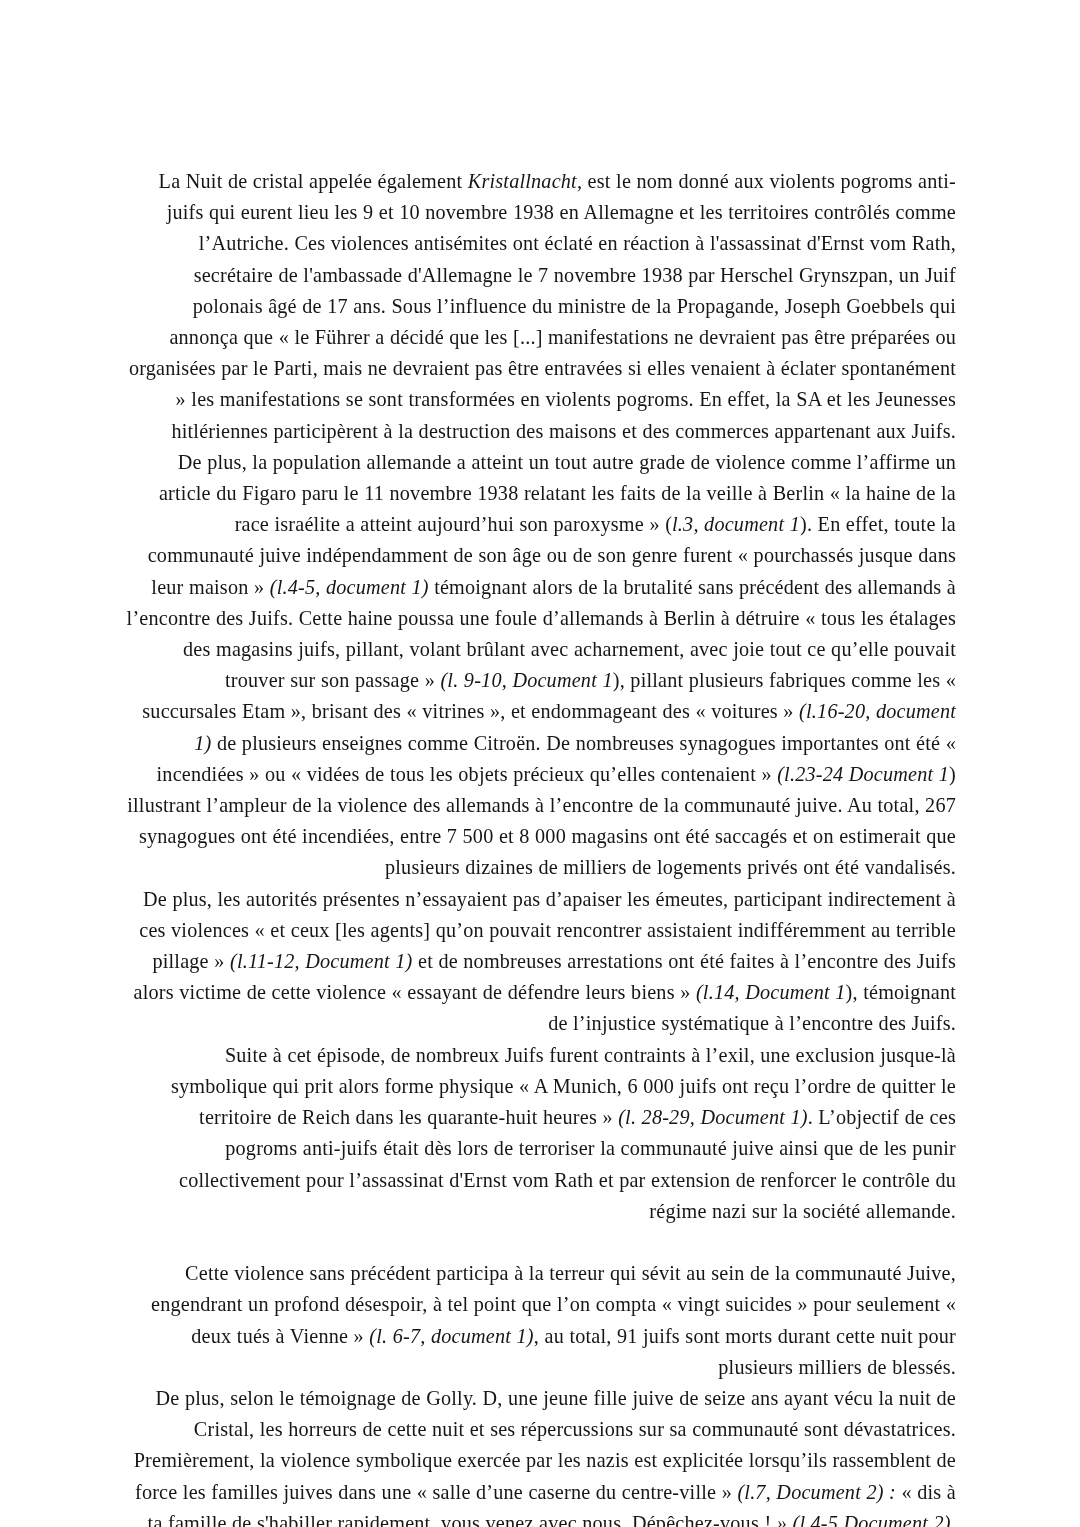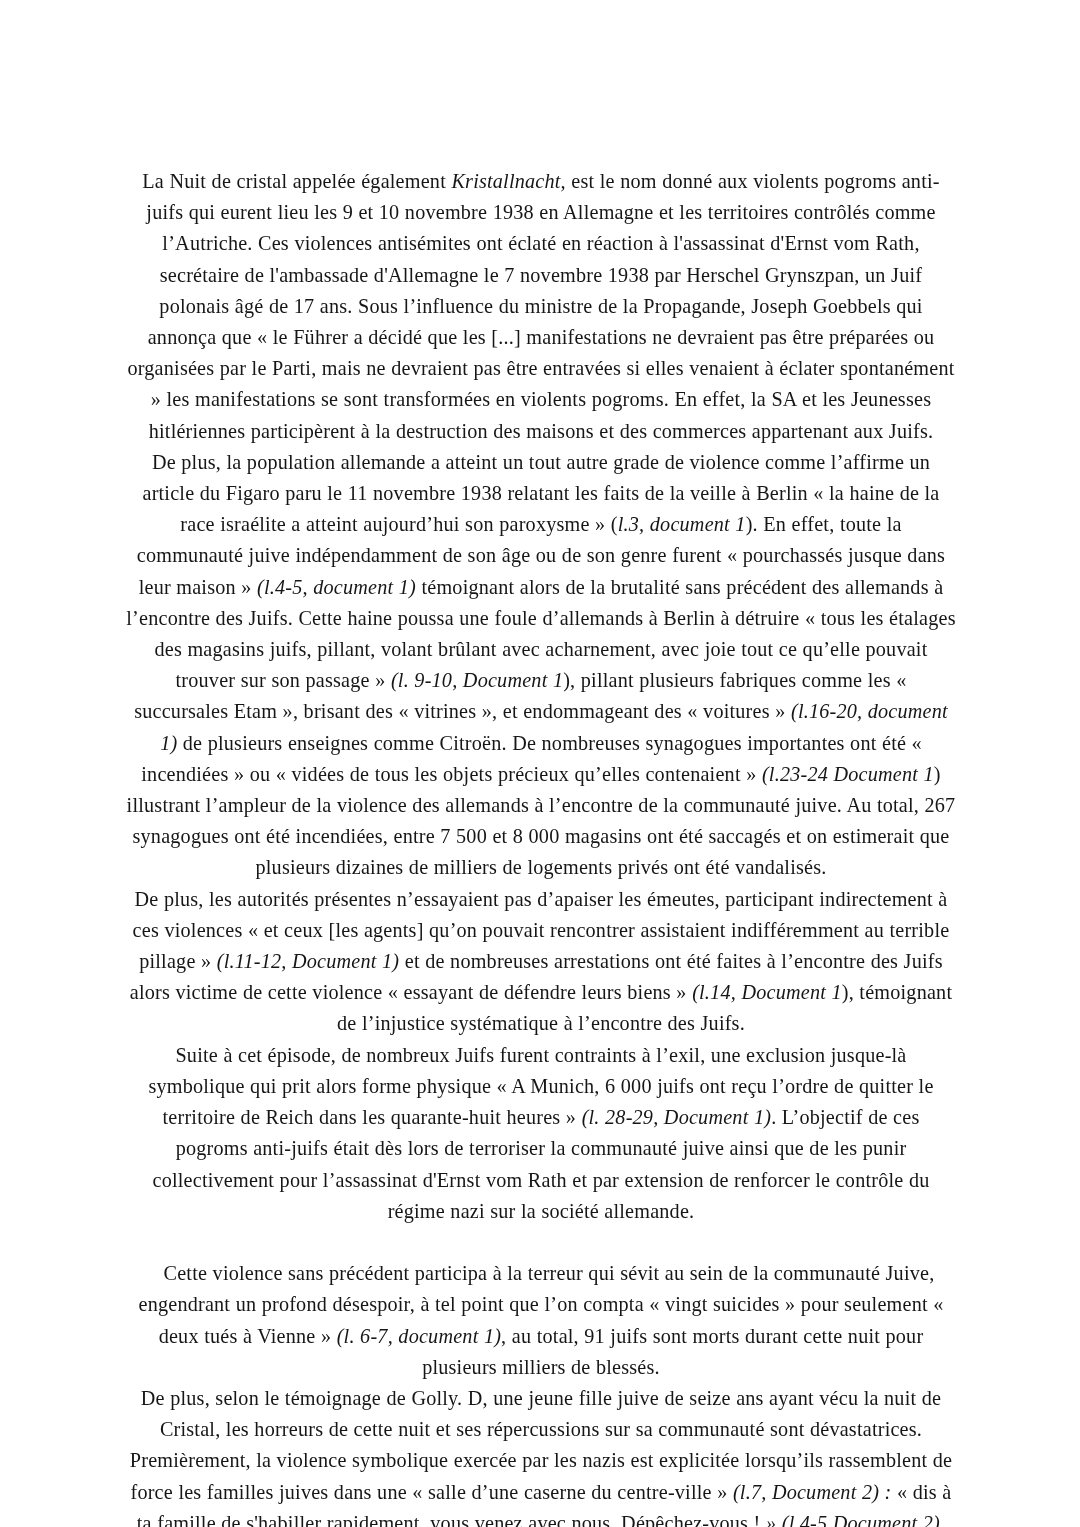--- a/index.html
+++ b/index.html
@@ -21,21 +21,21 @@
     position: absolute;
     left: 126px;
     top: 166px;
     width: 830px;
   }
   .para {
     font-family: "Liberation Serif", "DejaVu Serif", serif;
     font-size: 20.2px;
     line-height: 31.2px;
     color: #161616;
-    text-align: center;
+    text-align: right;
     margin: 0;
     padding: 0;
     letter-spacing: 0.01em;
     word-spacing: 0.01em;
   }
   .para .it {
     font-style: italic;
   }
   .spacer-line {
     height: 31.2px;

